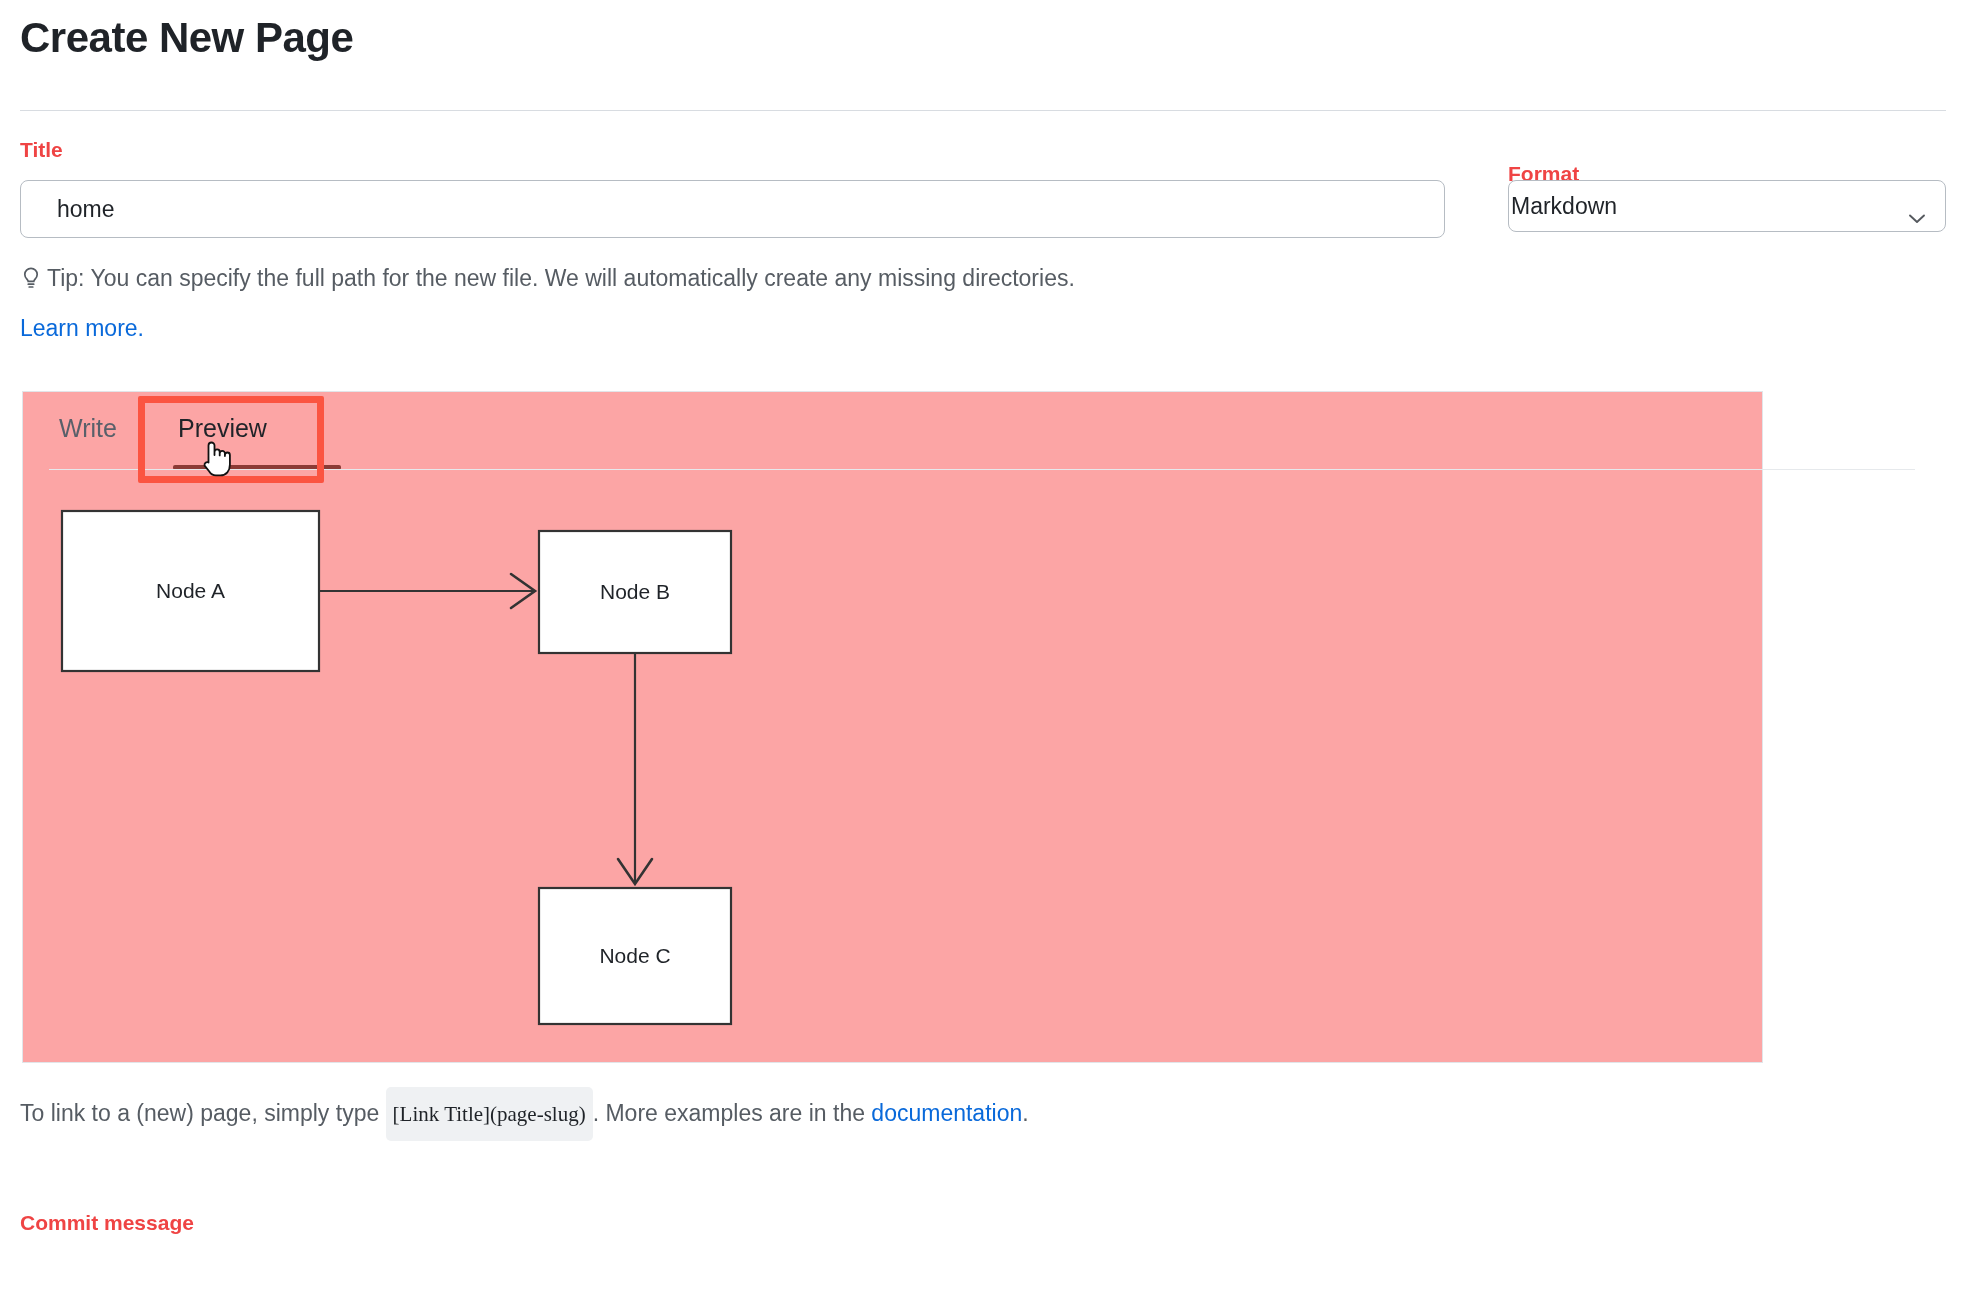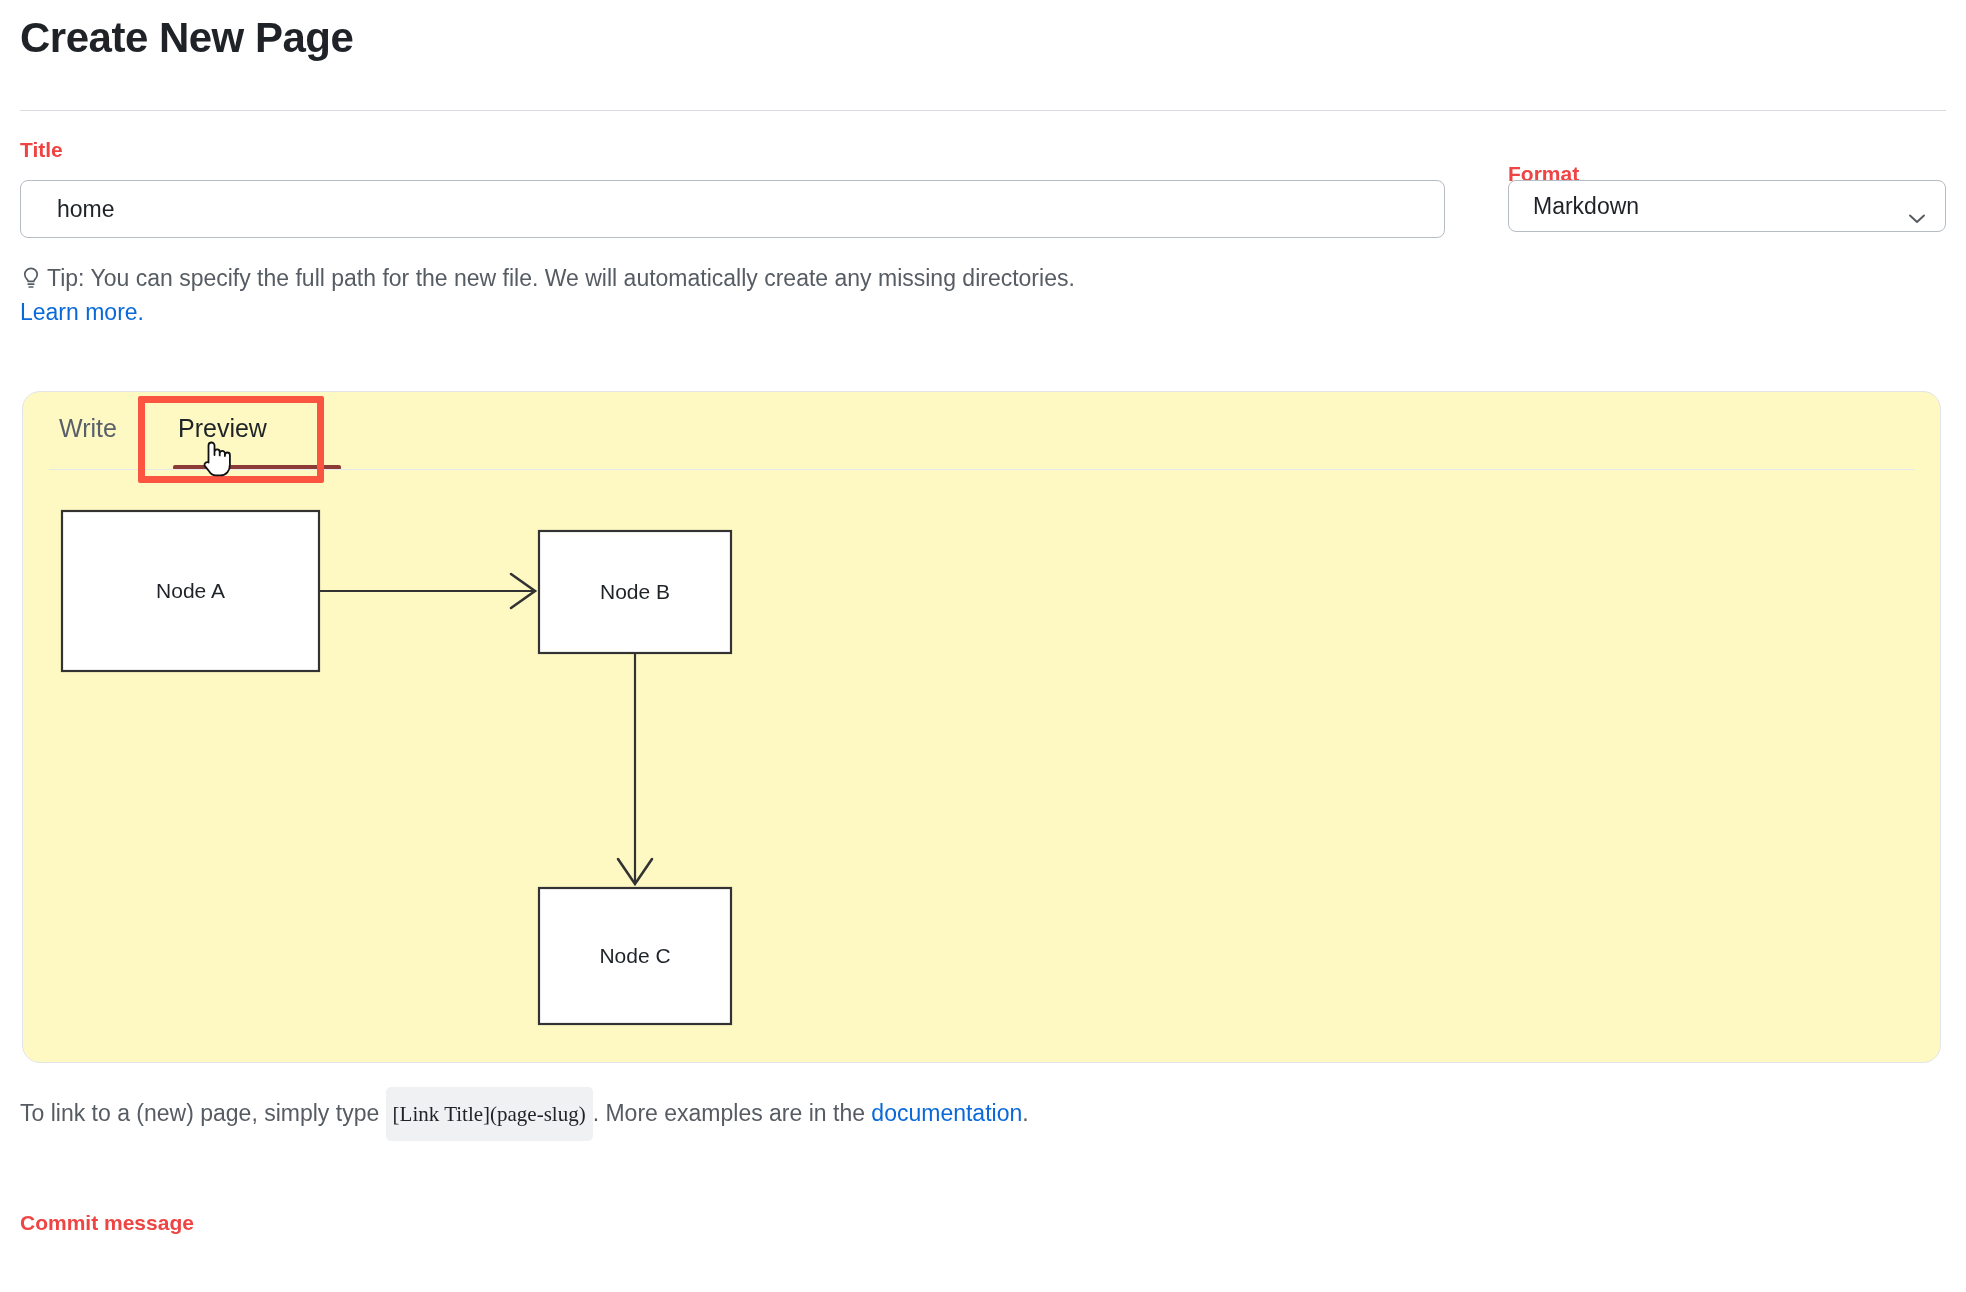--- a/index.html
+++ b/index.html
@@ -73,21 +73,21 @@
     position: absolute;
     left: 1508px;
     top: 180px;
     width: 438px;
     height: 52px;
     border: 1px solid #b6bcc3;
     border-radius: 8px;
     background: #ffffff;
     font-size: 23px;
     color: #1f2328;
-    padding: 0 24px;
+    padding: 0 2px;
     line-height: 50px;
     white-space: nowrap;
   }
   #select-format .chev {
     position: absolute;
     right: 18px;
     top: 50%;
     transform: translateY(-50%);
     width: 20px;
     height: 20px;
@@ -106,33 +106,33 @@
   #tip-row .bulb {
     display: inline-block;
     vertical-align: -4px;
     width: 22px;
     height: 24px;
     margin-right: 5px;
   }
   .link { color: #0969da; text-decoration: none; }
   #tip-learn-more {
     display: block;
-    margin-top: 2px;
+    margin-top: 18px;
   }
 
   
   #editor-panel {
     position: absolute;
     left: 22px;
     top: 391px;
-    width: 1919px;
+    width: 1741px;
     height: 672px;
     border: 1px solid #e2e5e9;
-    border-radius: 18px;
-    background: #fef9c3;
+    border-radius: 0;
+    background: #fca5a5;
   }
   #tabs {
     position: absolute;
     left: 0;
     top: 0;
     width: 100%;
     height: 78px;
   }
   .tab {
     position: absolute;

